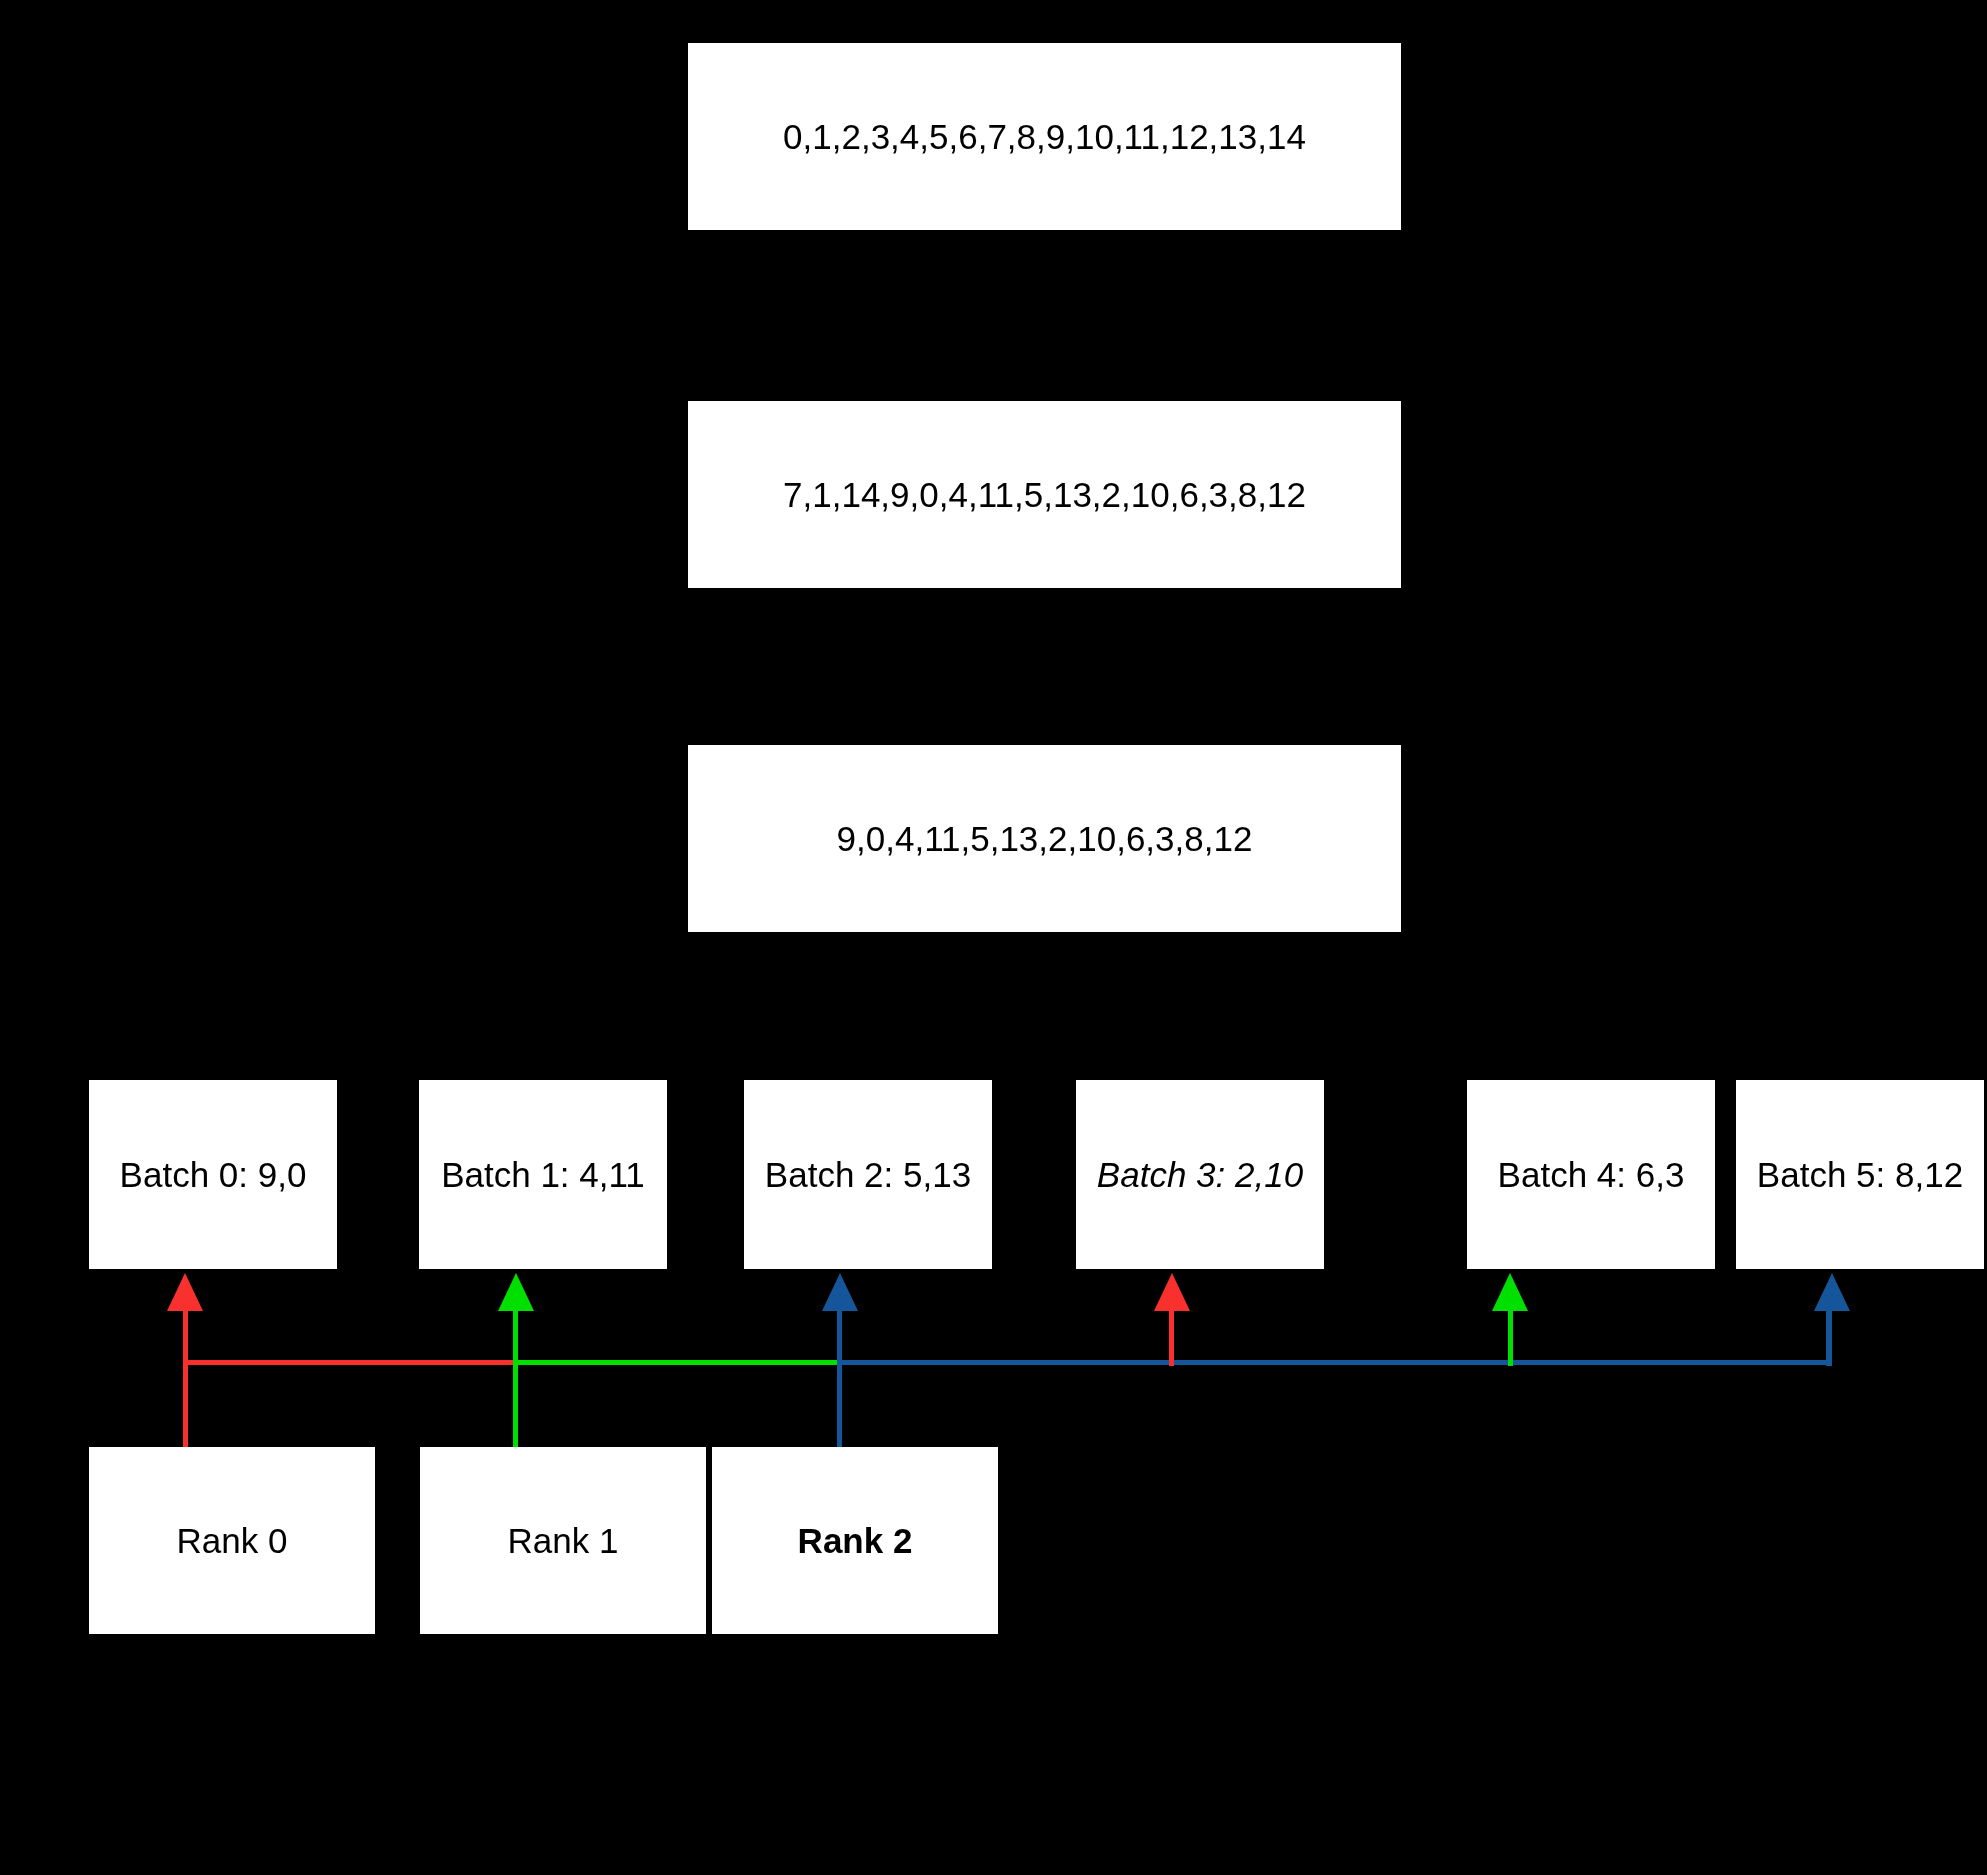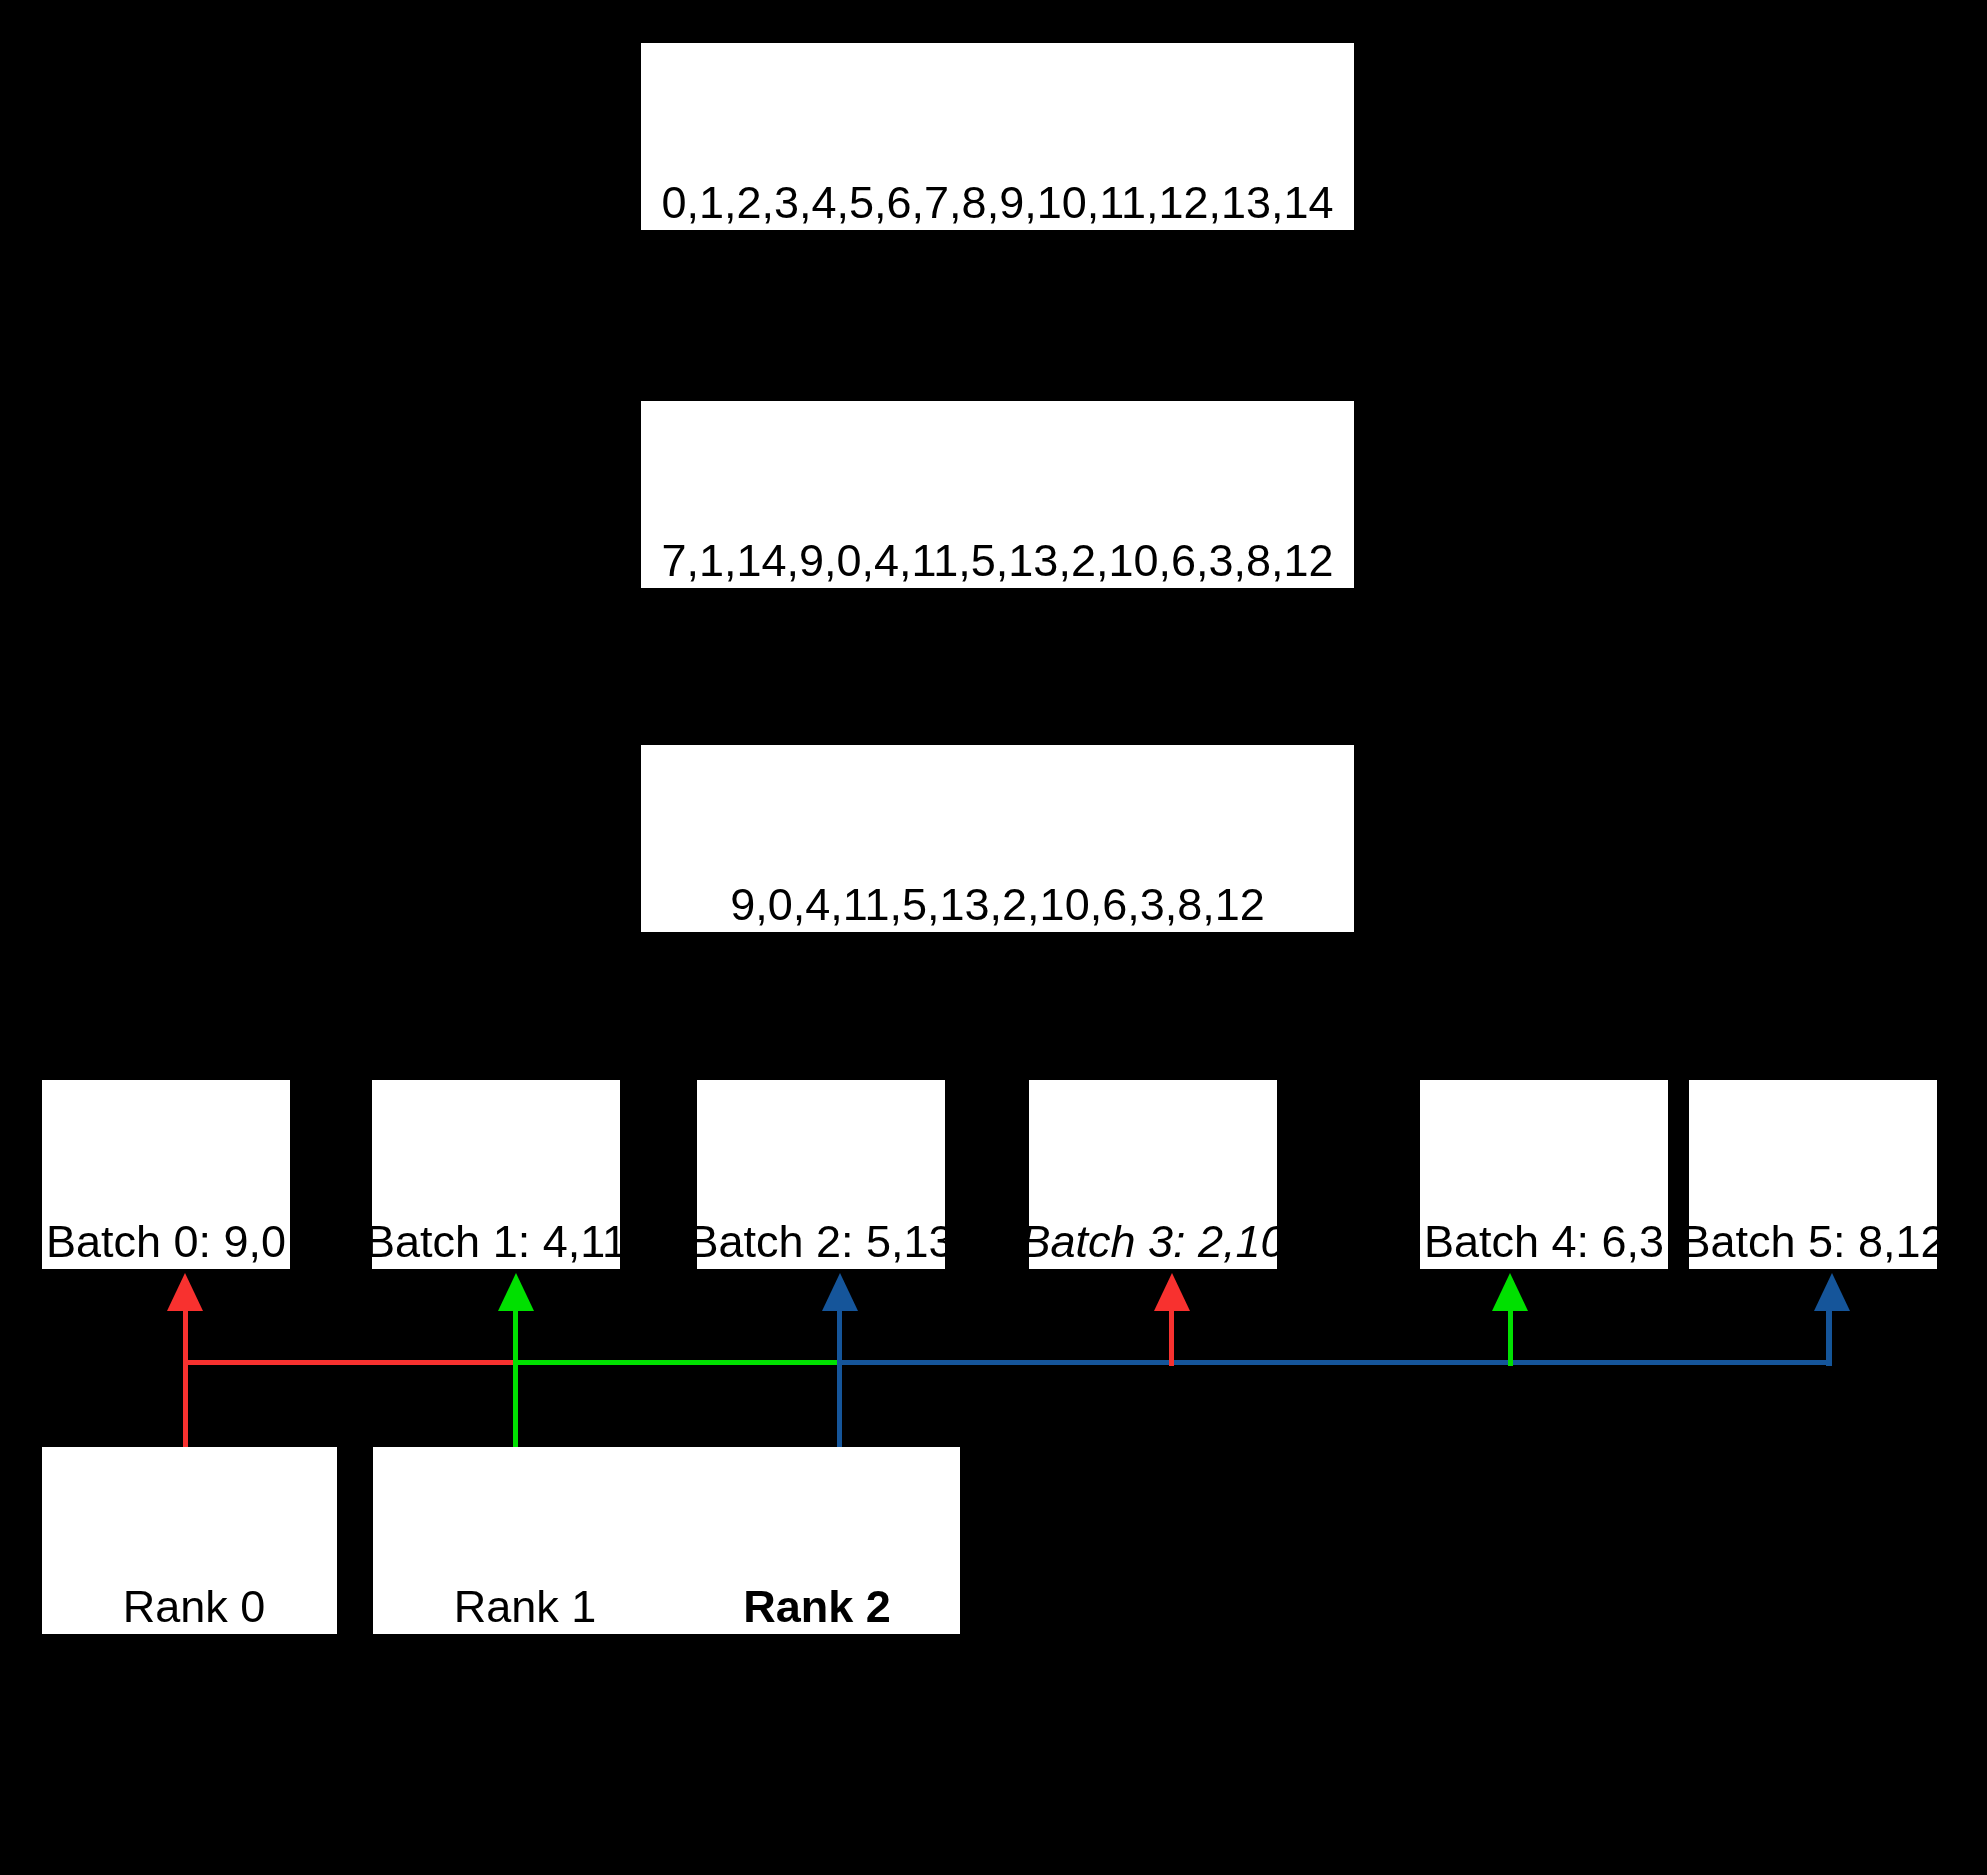--- a/index.html
+++ b/index.html
@@ -12,41 +12,42 @@
     height: 1876px;
     background: var(--color-page-background, #000);
     font-family: "Liberation Sans", sans-serif;
     overflow: hidden;
   }
   .box {
     position: absolute;
     background: var(--color-box-background, #fff);
     color: var(--color-box-text, #000);
     display: flex;
-    align-items: flex-end;
+    align-items: center;
     justify-content: center;
-    font-size: 45px;
+    font-size: 35px;
     line-height: 1.2;
     text-align: center;
     white-space: nowrap;
+    margin-left: 47px;
   }
   .seq-box   { left: 641px; width: 713px; height: 187px; }
   .seq-1     { top: 43px; }
   .seq-2     { top: 401px; }
   .seq-3     { top: 745px; }
 
   .batch-box { top: 1080px; width: 248px; height: 189px; }
   .batch-0   { left: 42px; }
   .batch-1   { left: 372px; }
   .batch-2   { left: 697px; }
   .batch-3   { left: 1029px; font-style: italic; }
   .batch-4   { left: 1420px; }
   .batch-5   { left: 1689px; }
 
-  .rank-box  { top: 1447px; width: 286px; height: 187px; padding-left: 9px; }
+  .rank-box  { top: 1447px; width: 286px; height: 187px; }
   .rank-0    { left: 42px; }
   .rank-1    { left: 373px; }
   .rank-2    { left: 665px; font-weight: bold; }
 
   
   .stem, .hseg, .stub {
     position: absolute;
   }
   .stem { width: 5.4px; top: 1307px; height: 140px; }   
   .stub { width: 5.4px; top: 1307px; height: 59px; }    

